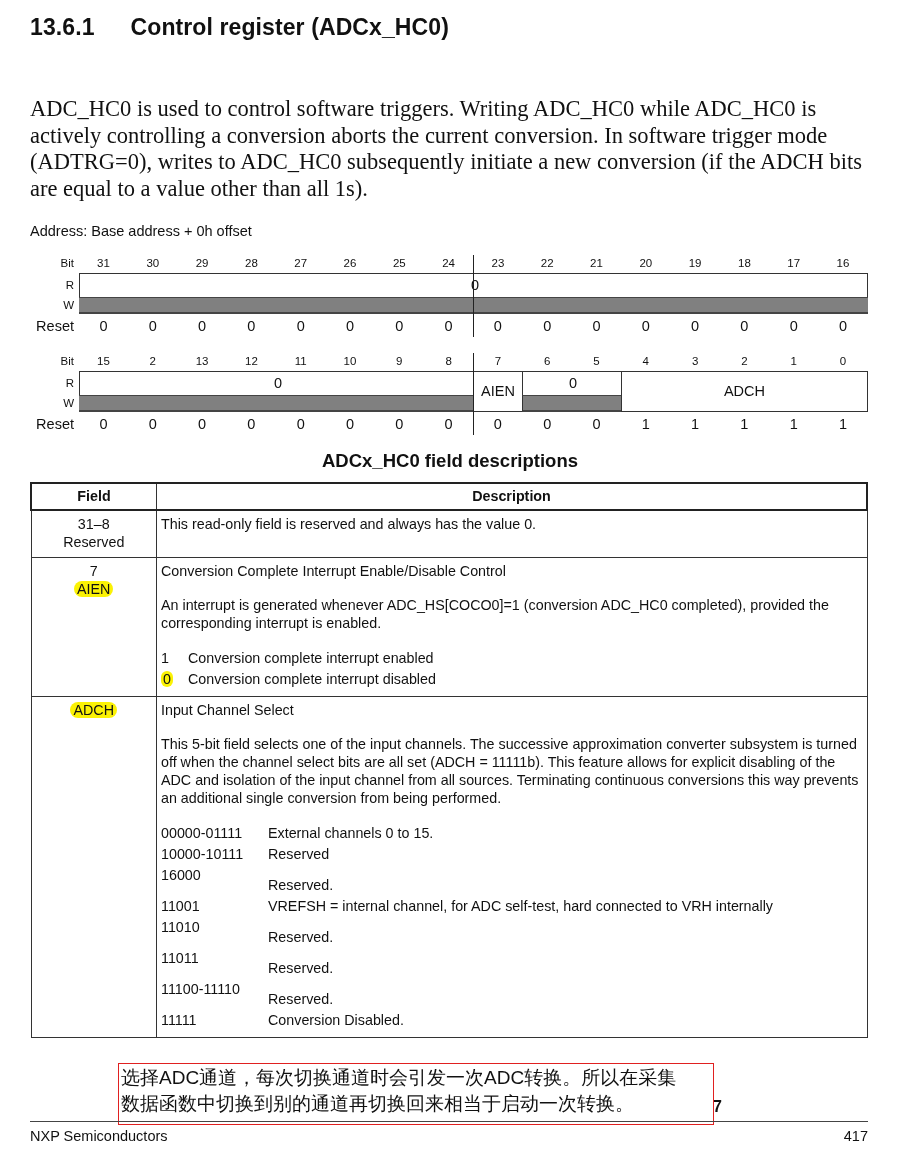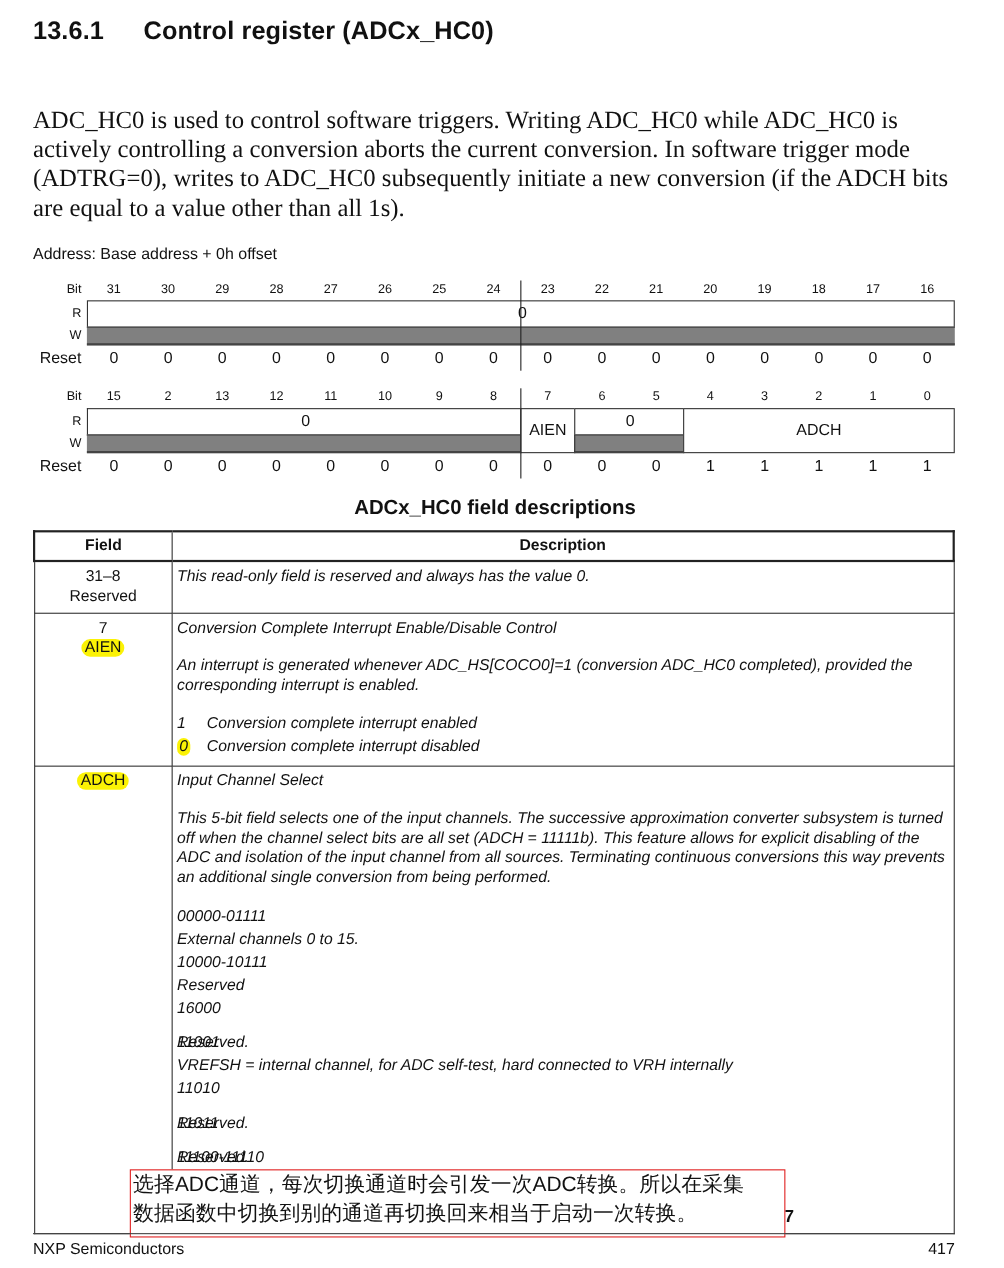--- a/index.html
+++ b/index.html
@@ -20,27 +20,27 @@
   .vline { width: 1px; background: #222; }
   .regtext { font-size: 14.5px; text-align: center; }
 
   .table-title { left: 0; width: 900px; top: 450px; font-size: 18.5px; font-weight: bold; text-align: center; }
   table.fields { position: absolute; left: 30px; top: 482px; width: 838px; border-collapse: collapse; font-size: 14.3px; }
   table.fields th, table.fields td { border: 1px solid #333; vertical-align: top; }
   table.fields th { font-weight: bold; text-align: center; padding: 4px 0 5px 0; border-top: 2px solid #222; border-bottom: 2px solid #222; }
   table.fields th:first-child { border-left: 2px solid #222; }
   table.fields th:last-child { border-right: 2px solid #222; }
   table.fields td.field { width: 124px; text-align: center; padding: 4px 0 6px 0; line-height: 18px; }
-  table.fields td.desc { padding: 4px 4px 6px 4px; line-height: 18px; font-style: italic; }
+  table.fields td.desc { padding: 4px 4px 6px 4px; line-height: 18px; }
   .hl { background: #fbf205; border-radius: 8px; padding: 0 3px; }
   .para { margin: 0 0 16px 0; }
   .enum { display: flex; line-height: 21px; }
   .enum .k { width: 27px; }
   .enum2 .k { width: 107px; }
-  .enum2 { display: flex; line-height: 21px; flex-direction: column; }
+  .enum2 { display: flex; line-height: 21px; }
   .enum2.tall { height: 31px; }
   .enum2.tall .v { padding-top: 10px; }
 
   .note { left: 118px; top: 1063px; width: 596px; height: 62px; border: 1.5px solid #e02020; box-sizing: border-box; background: #fff; font-size: 19px; line-height: 26px; padding: 1px 0 0 2px; color: #111; }
   .footer-line { left: 30px; top: 1121px; width: 838px; height: 1px; background: #444; }
   .footer-left { left: 30px; top: 1128px; font-size: 14.5px; }
   .footer-right { left: 838px; top: 1128px; font-size: 14.5px; width: 30px; text-align: right; }
   .stray { left: 713px; top: 1098px; font-size: 16px; font-weight: bold; }
 </style>
 </head>

